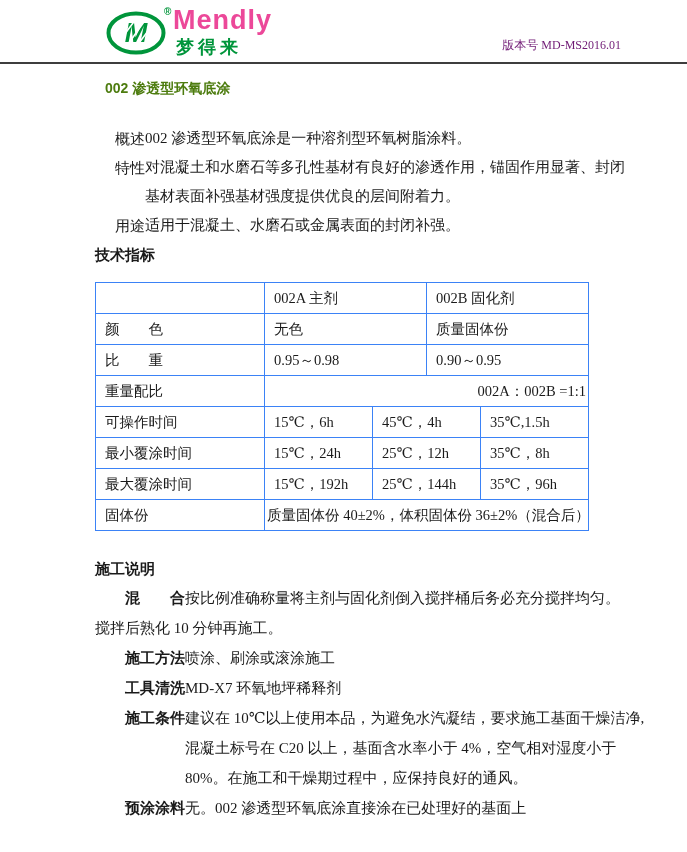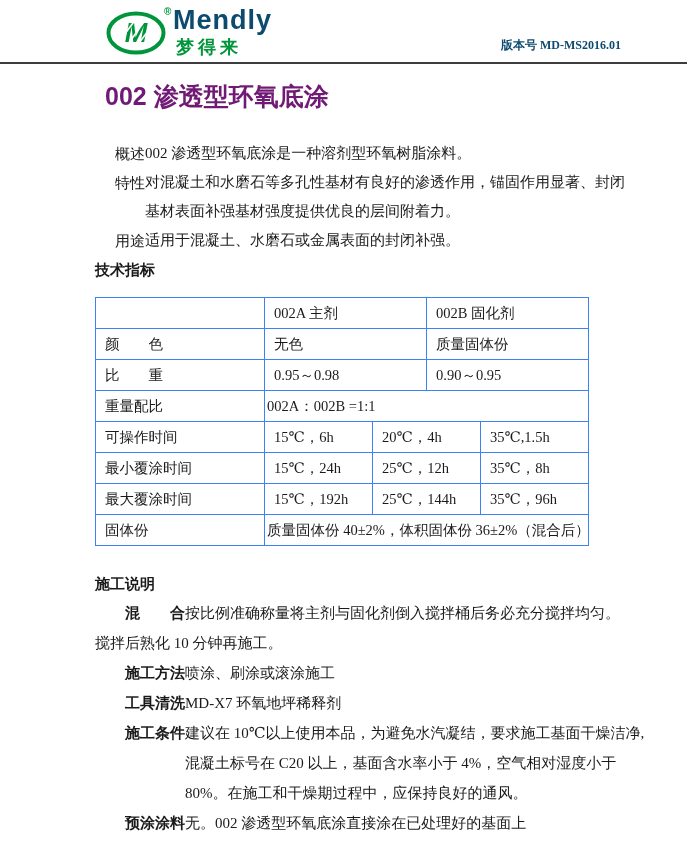--- a/index.html
+++ b/index.html
@@ -7,42 +7,42 @@
     width:687px;height:852px;background:#ffffff;position:relative;
     font-family:"Liberation Serif","DejaVu Serif",serif;color:#1a1a1a;
     overflow:hidden;margin:0 auto;
   }
   
   .header{position:relative;height:62px;border-bottom:2px solid #3d3d3d;}
   .logo{position:absolute;left:106px;top:5px;width:200px;height:56px;}
   .logo-oval{position:absolute;left:0;top:6px;}
   .reg-mark{position:absolute;left:58px;top:1px;font-size:10px;color:#00953b;font-weight:bold;
     font-family:"Liberation Sans",sans-serif;}
-  .brand-en{position:absolute;left:67px;top:0px;font-size:27px;font-weight:bold;color:#0c4a6e;
+  .brand-en{position:absolute;left:67px;top:0px;font-size:27px;font-weight:bold;color:#ec4899;
     font-family:"Liberation Sans","DejaVu Sans",sans-serif;letter-spacing:1px;}
   .brand-cn{position:absolute;left:70px;top:30px;font-size:18px;font-weight:bold;color:#00953b;
     letter-spacing:4px;font-family:"Liberation Sans","DejaVu Sans",sans-serif;}
-  .version{position:absolute;right:66px;top:37px;font-size:12px;color:#0c4a6e;font-weight:bold;}
+  .version{position:absolute;right:66px;top:37px;font-size:12px;color:#701a75;}
   
-  .doc-title{margin:16px 48px 0 105px;font-size:25px;font-weight:bold;
-    font-family:"Liberation Sans","DejaVu Sans",sans-serif;color:#701a75;}
+  .doc-title{margin:16px 48px 0 105px;font-size:14px;font-weight:bold;
+    font-family:"Liberation Sans","DejaVu Sans",sans-serif;color:#4d7c0f;}
   
   .intro{margin:26px 48px 0 95px;font-size:15px;line-height:29px;}
   .p-row{display:flex;align-items:flex-start;}
   .p-label{width:50px;flex:0 0 50px;font-weight:normal;
     font-family:"Liberation Sans","DejaVu Sans",sans-serif;text-align:right;}
   .p-text{width:490px;}
   .sec-heading{font-weight:bold;font-family:"Liberation Sans","DejaVu Sans",sans-serif;
     font-size:15px;line-height:29px;}
   
   .spec-table{margin:13px 0 0 95px;border-collapse:collapse;table-layout:fixed;width:493px;
     font-size:14.5px;}
   .spec-table td{border:1px solid #3b82f6;height:30px;padding:0 4px 0 9px;
     white-space:nowrap;overflow:hidden;vertical-align:middle;}
-  .spec-table td.c-center{text-align:left;padding:0 2px;}
+  .spec-table td.c-center{text-align:right;padding:0 2px;}
   
   .construction{margin:23px 40px 0 95px;font-size:15px;line-height:30px;}
   .c-row{display:flex;align-items:flex-start;}
   .c-label{width:90px;flex:0 0 90px;font-weight:bold;
     font-family:"Liberation Sans","DejaVu Sans",sans-serif;text-align:right;}
   .c-text{width:460px;}
   .c-full{width:550px;}
 </style>
 </head>
 <body>
@@ -111,21 +111,21 @@
         <td colspan="3">0.95～0.98</td>
         <td colspan="3">0.90～0.95</td>
       </tr>
       <tr>
         <td>重量配比</td>
         <td colspan="6" class="c-center">002A：002B =1:1</td>
       </tr>
       <tr>
         <td>可操作时间</td>
         <td colspan="2">15℃，6h</td>
-        <td colspan="2">20℃，4h</td>
+        <td colspan="2">45℃，4h</td>
         <td colspan="2">35℃,1.5h</td>
       </tr>
       <tr>
         <td>最小覆涂时间</td>
         <td colspan="2">15℃，24h</td>
         <td colspan="2">25℃，12h</td>
         <td colspan="2">35℃，8h</td>
       </tr>
       <tr>
         <td>最大覆涂时间</td>

